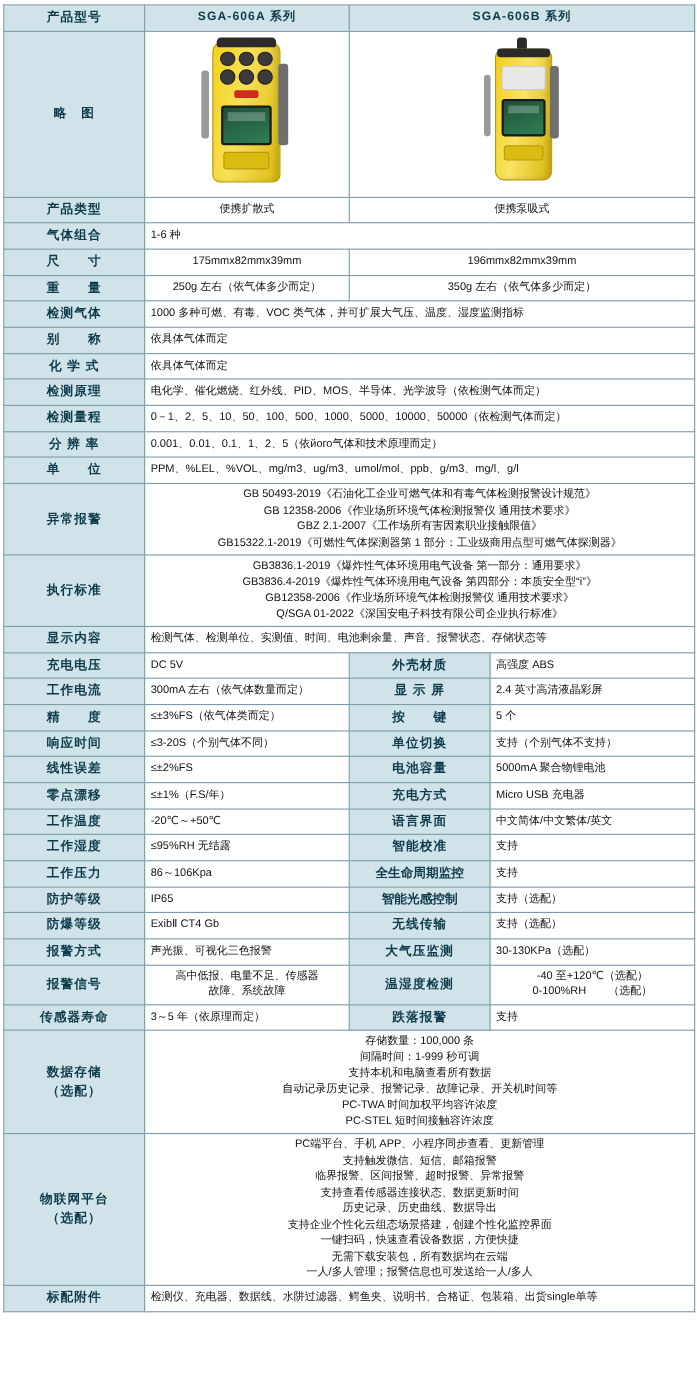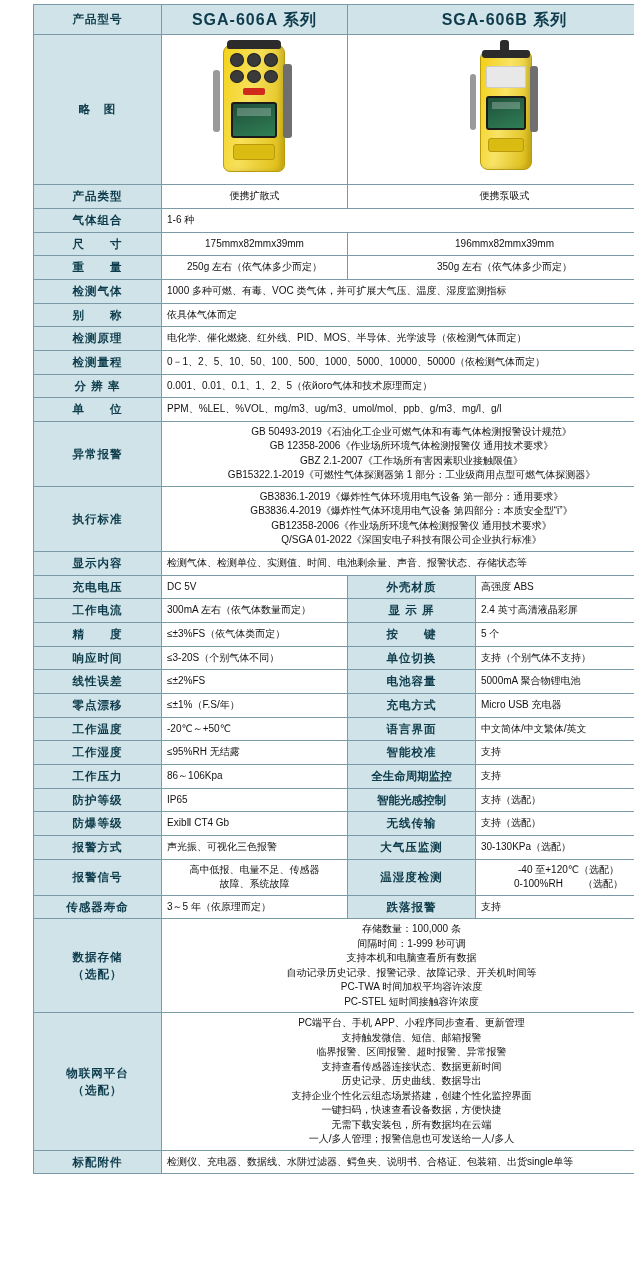--- a/index.html
+++ b/index.html
@@ -7,21 +7,20 @@
     margin: 0; padding: 0;
     background: #ffffff;
     font-family: "Liberation Sans", "DejaVu Sans", sans-serif;
   }
   #page {
     width: 520px;
     min-height: 1272px;
     position: relative;
     padding: 4px 3px 3px 3px;
     background: #ffffff;
-    margin-left: 30px;
   }
   table.spec {
     width: 628px;
     border-collapse: collapse;
     table-layout: fixed;
     font-size: 11px;
     color: #111111;
   }
   table.spec td {
     border: 1px solid #7a9aa8;
@@ -44,21 +43,21 @@
     background: #ffffff;
     text-align: left;
     font-size: 10px;
   }
   td.val.center { text-align: center; }
   td.hdr {
     background: #cfe3e8;
     text-align: center;
     font-weight: bold;
     color: #0d3b4b;
-    font-size: 16px;
+    font-size: 11px;
     letter-spacing: 1px;
   }
   td.multiline { text-align: center; }
   .linelist { display: block; }
   .linelist span { display: block; white-space: nowrap; }
   .imgcell {
     background: #ffffff;
     text-align: center;
     padding: 6px 0;
     height: 150px;
@@ -263,20 +262,24 @@
       <tr>
         <td class="lbl">检测气体</td>
         <td class="val" colspan="3">1000 多种可燃、有毒、VOC 类气体，并可扩展大气压、温度、湿度监测指标</td>
       </tr>
 
       <tr>
         <td class="lbl">别　　称</td>
         <td class="val" colspan="3">依具体气体而定</td>
       </tr>
 
+      <tr>
+        <td class="lbl">化 学 式</td>
+        <td class="val" colspan="3">依具体气体而定</td>
+      </tr>
 
       <tr>
         <td class="lbl">检测原理</td>
         <td class="val" colspan="3">电化学、催化燃烧、红外线、PID、MOS、半导体、光学波导（依检测气体而定）</td>
       </tr>
 
       <tr>
         <td class="lbl">检测量程</td>
         <td class="val" colspan="3">0－1、2、5、10、50、100、500、1000、5000、10000、50000（依检测气体而定）</td>
       </tr>

